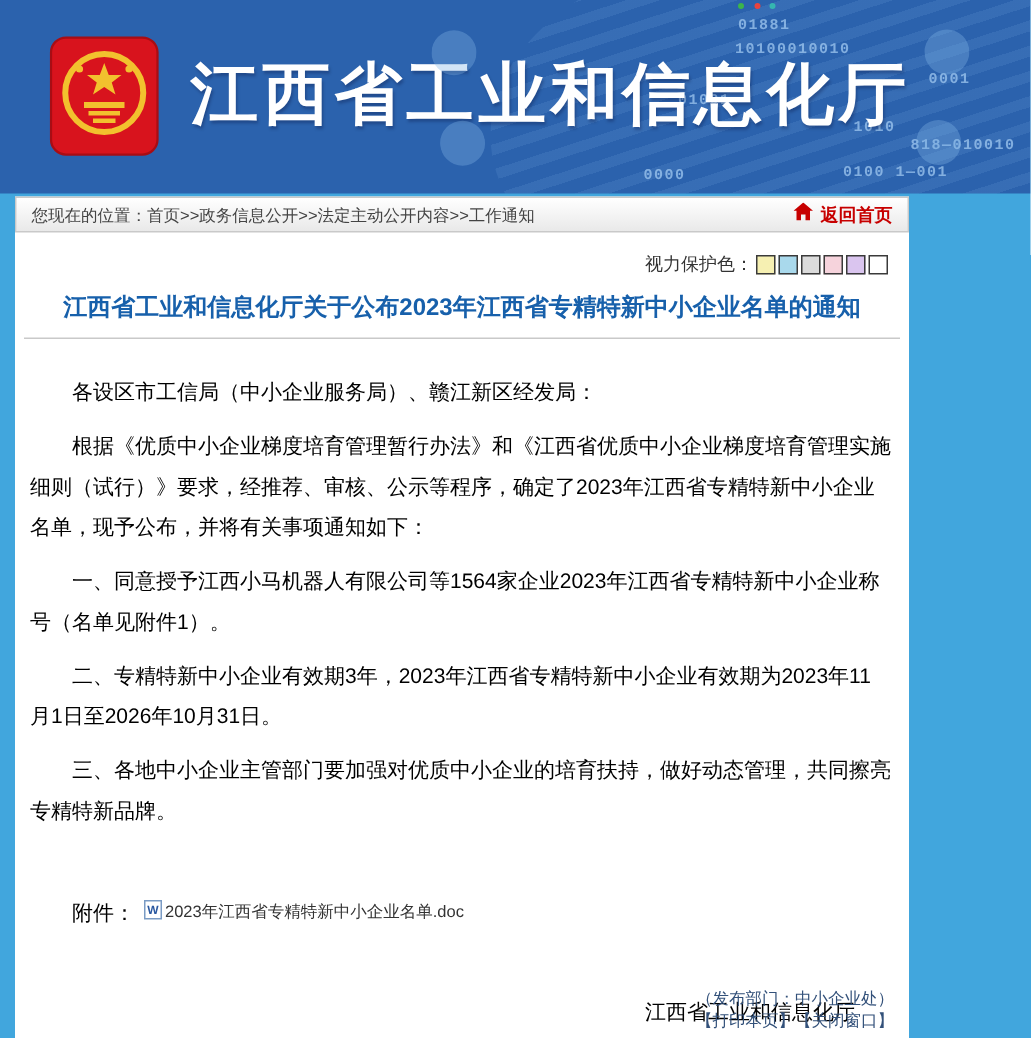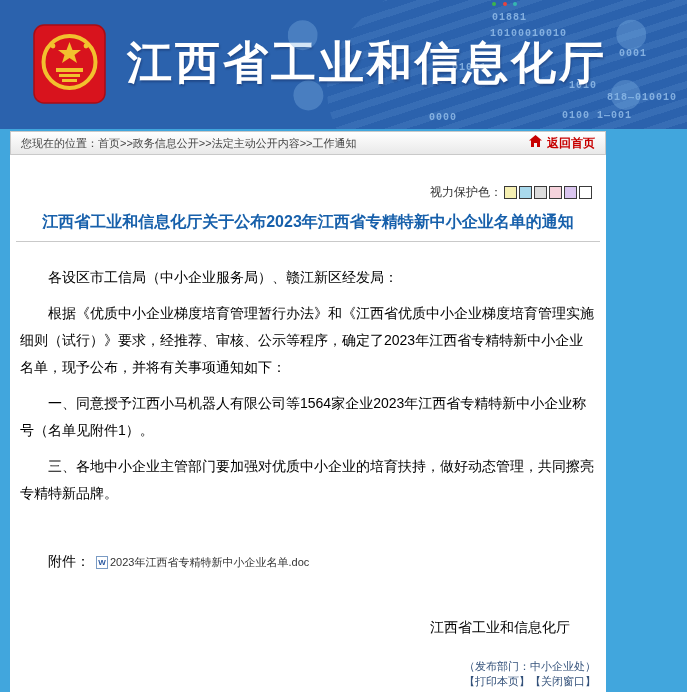--- a/index.html
+++ b/index.html
@@ -76,21 +76,21 @@
     padding: 0 10px;
     font-size: 11px; color: #444;
   }
   .crumb-path { color: #444; text-decoration: none; cursor: pointer; }
   .crumb-right { margin-left: auto; display: flex; gap: 5px; }
   .home-icon { display: inline-flex; }
   .home-link { color: #c70000; font-size: 12px; font-weight: bold; text-decoration: none; cursor: pointer; }
 
   
   .eyerow {
-    margin-top: 29px;
+    margin-top: 13px;
     display: flex; justify-content: flex-end; align-items: center;
     padding-right: 14px; gap: 2px;
     font-size: 12px; color: #333;
   }
   .swatch {
     width: 13px; height: 13px;
     border: 1px solid #3a3a3a;
     display: inline-block; cursor: pointer;
   }
 
@@ -108,21 +108,21 @@
   .article-body {
     padding: 0 12px 0 10px;
     font-size: 14px; color: #000;
   }
   .article-body p {
     text-indent: 2em;
     line-height: 27px;
   }
   .salutation   { margin-top: 22px; }
   .para         { margin-top: 9px; }
-  .attach-row   { margin-top: 46px; padding-left: 2em; font-size: 14px; display: flex; align-items: center; }
+  .attach-row   { margin-top: 46px; padding-left: 2em; font-size: 14px; display: flex; align-items: flex-start; }
   .doc-icon {
     display: inline-flex; align-items: center; justify-content: center;
     width: 12px; height: 13px;
     border: 1px solid #7a9bc4; background: #fff;
     color: #2a58a0; font-size: 8px; font-weight: bold;
     margin: 0 2px 0 6px;
   }
   .attach-link { font-size: 11px; color: #333; text-decoration: none; cursor: pointer; }
 
   .signature { margin-top: 48px; text-align: right; padding-right: 24px; font-size: 14px; }
@@ -193,20 +193,21 @@
     <span class="swatch" style="background: rgb(255, 255, 255);"></span>
   </div>
 
   <h1 class="doc-title">江西省工业和信息化厅关于公布2023年江西省专精特新中小企业名单的通知</h1>
   <hr class="title-rule">
 
   <div class="article-body">
     <p class="salutation">各设区市工信局（中小企业服务局）、赣江新区经发局：</p>
     <p class="para">根据《优质中小企业梯度培育管理暂行办法》和《江西省优质中小企业梯度培育管理实施细则（试行）》要求，经推荐、审核、公示等程序，确定了2023年江西省专精特新中小企业名单，现予公布，并将有关事项通知如下：</p>
     <p class="para">一、同意授予江西小马机器人有限公司等1564家企业2023年江西省专精特新中小企业称号（名单见附件1）。</p>
+    <p class="para">二、专精特新中小企业有效期3年，2023年江西省专精特新中小企业有效期为2023年11月1日至2026年10月31日。</p>
     <p class="para">三、各地中小企业主管部门要加强对优质中小企业的培育扶持，做好动态管理，共同擦亮专精特新品牌。</p>
 
     <div class="attach-row">
       <span>附件：</span>
       <span class="doc-icon">W</span>
       <a class="attach-link">2023年江西省专精特新中小企业名单.doc</a>
     </div>
 
     <div class="signature">江西省工业和信息化厅</div>
 

